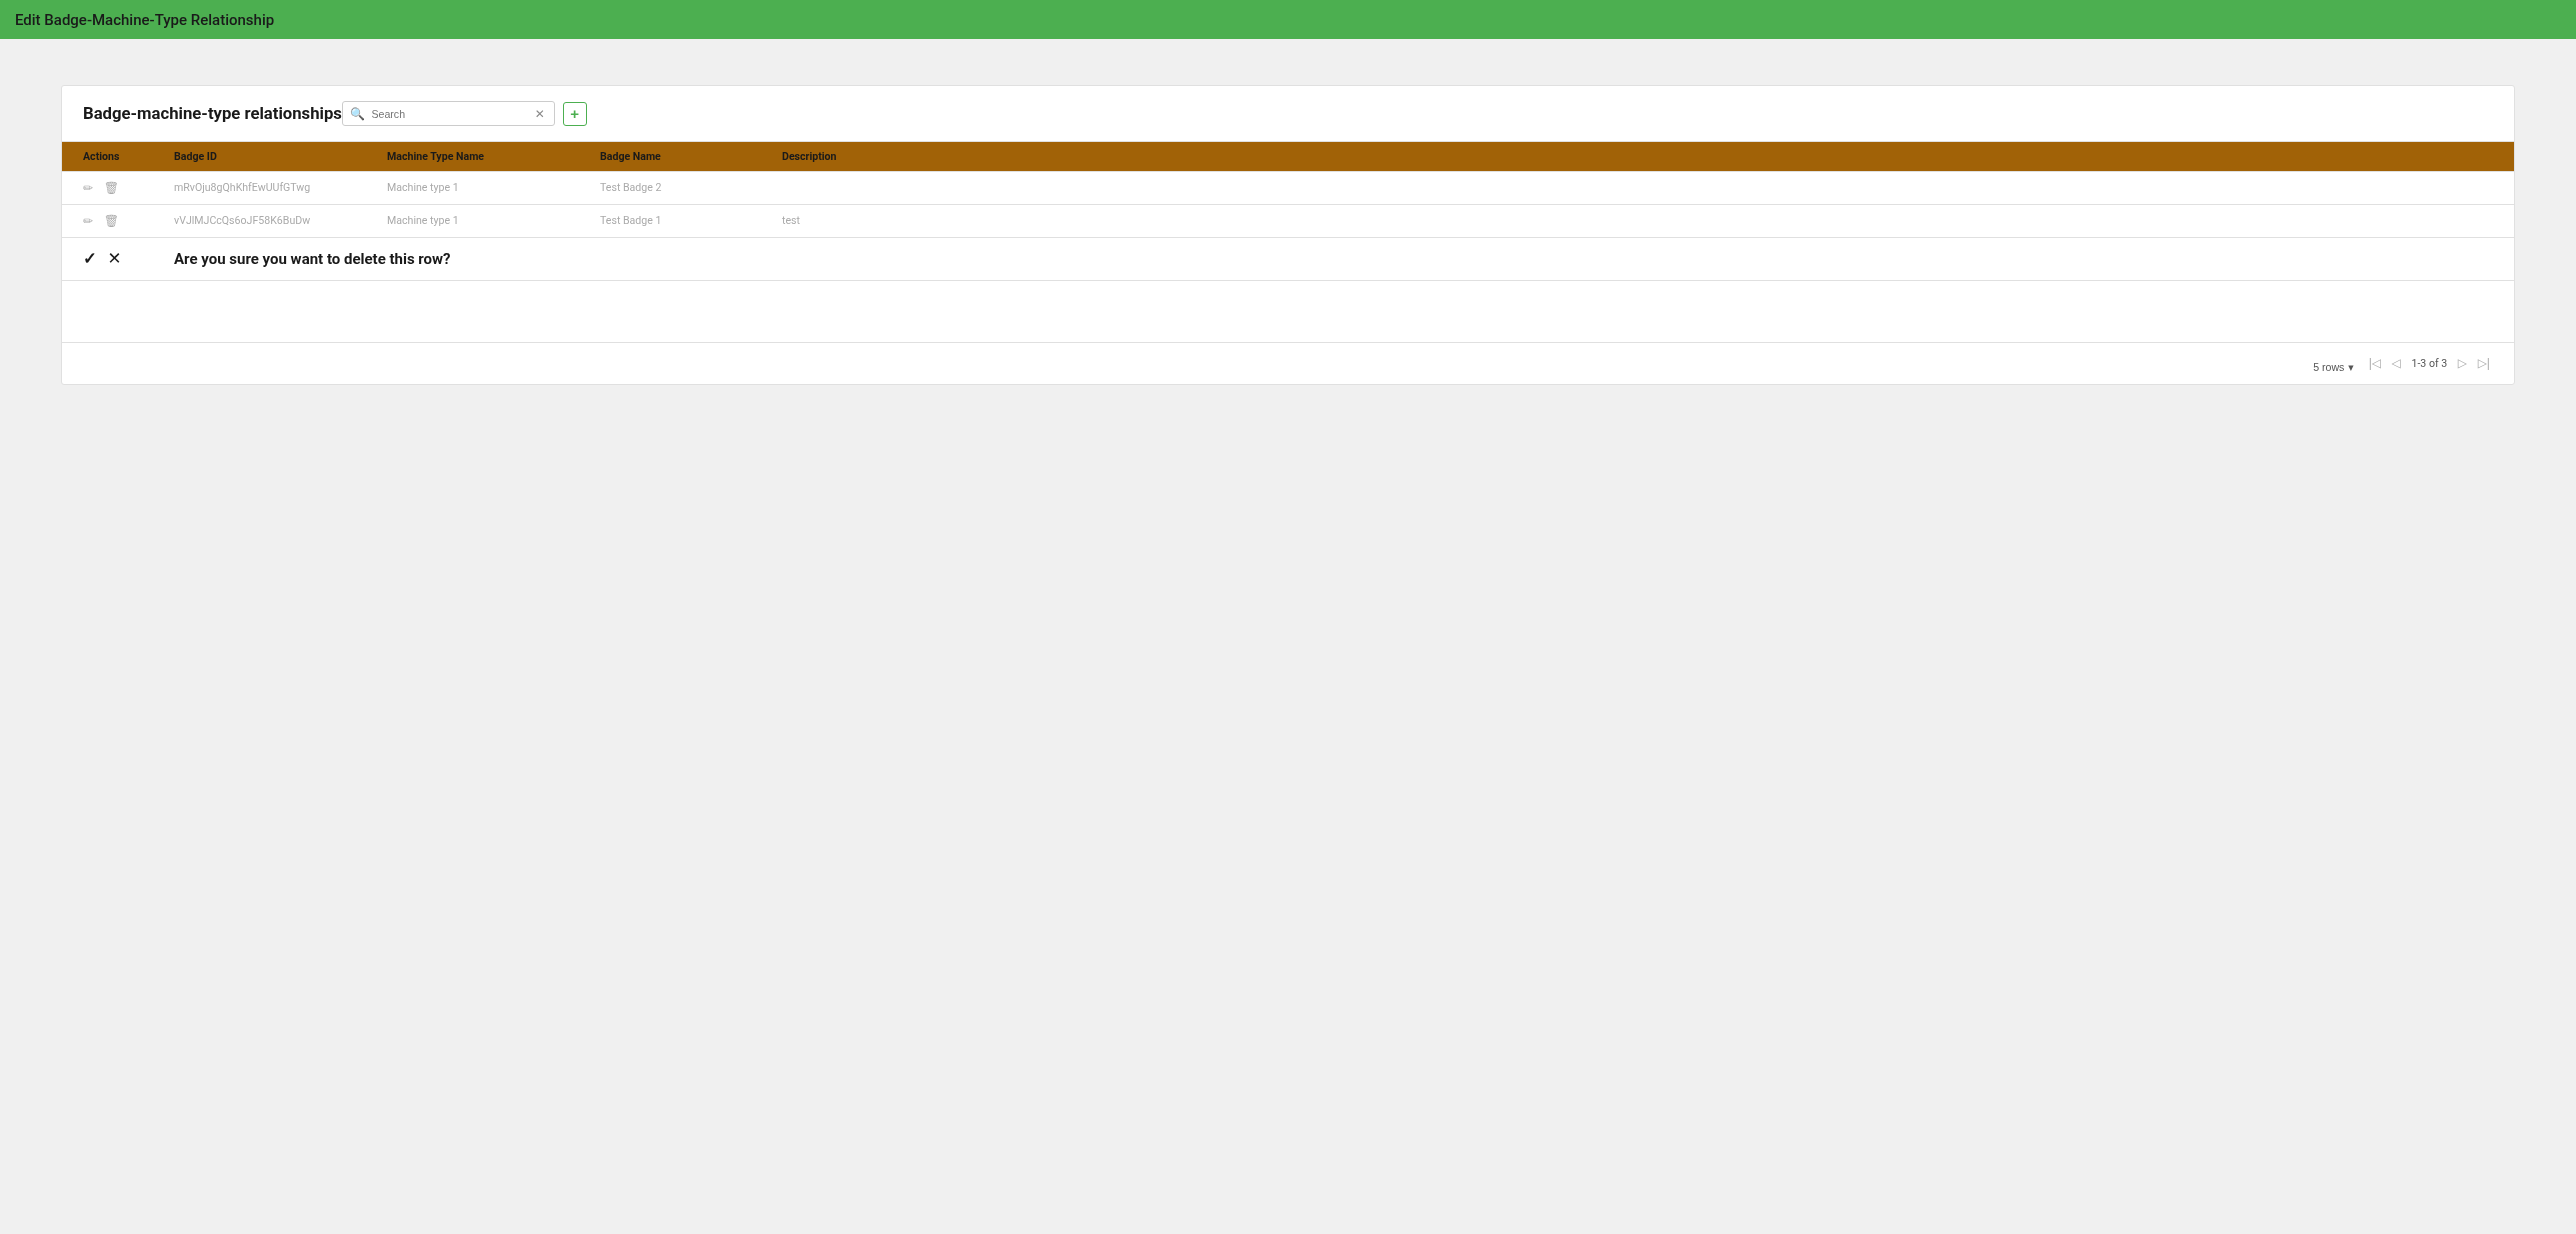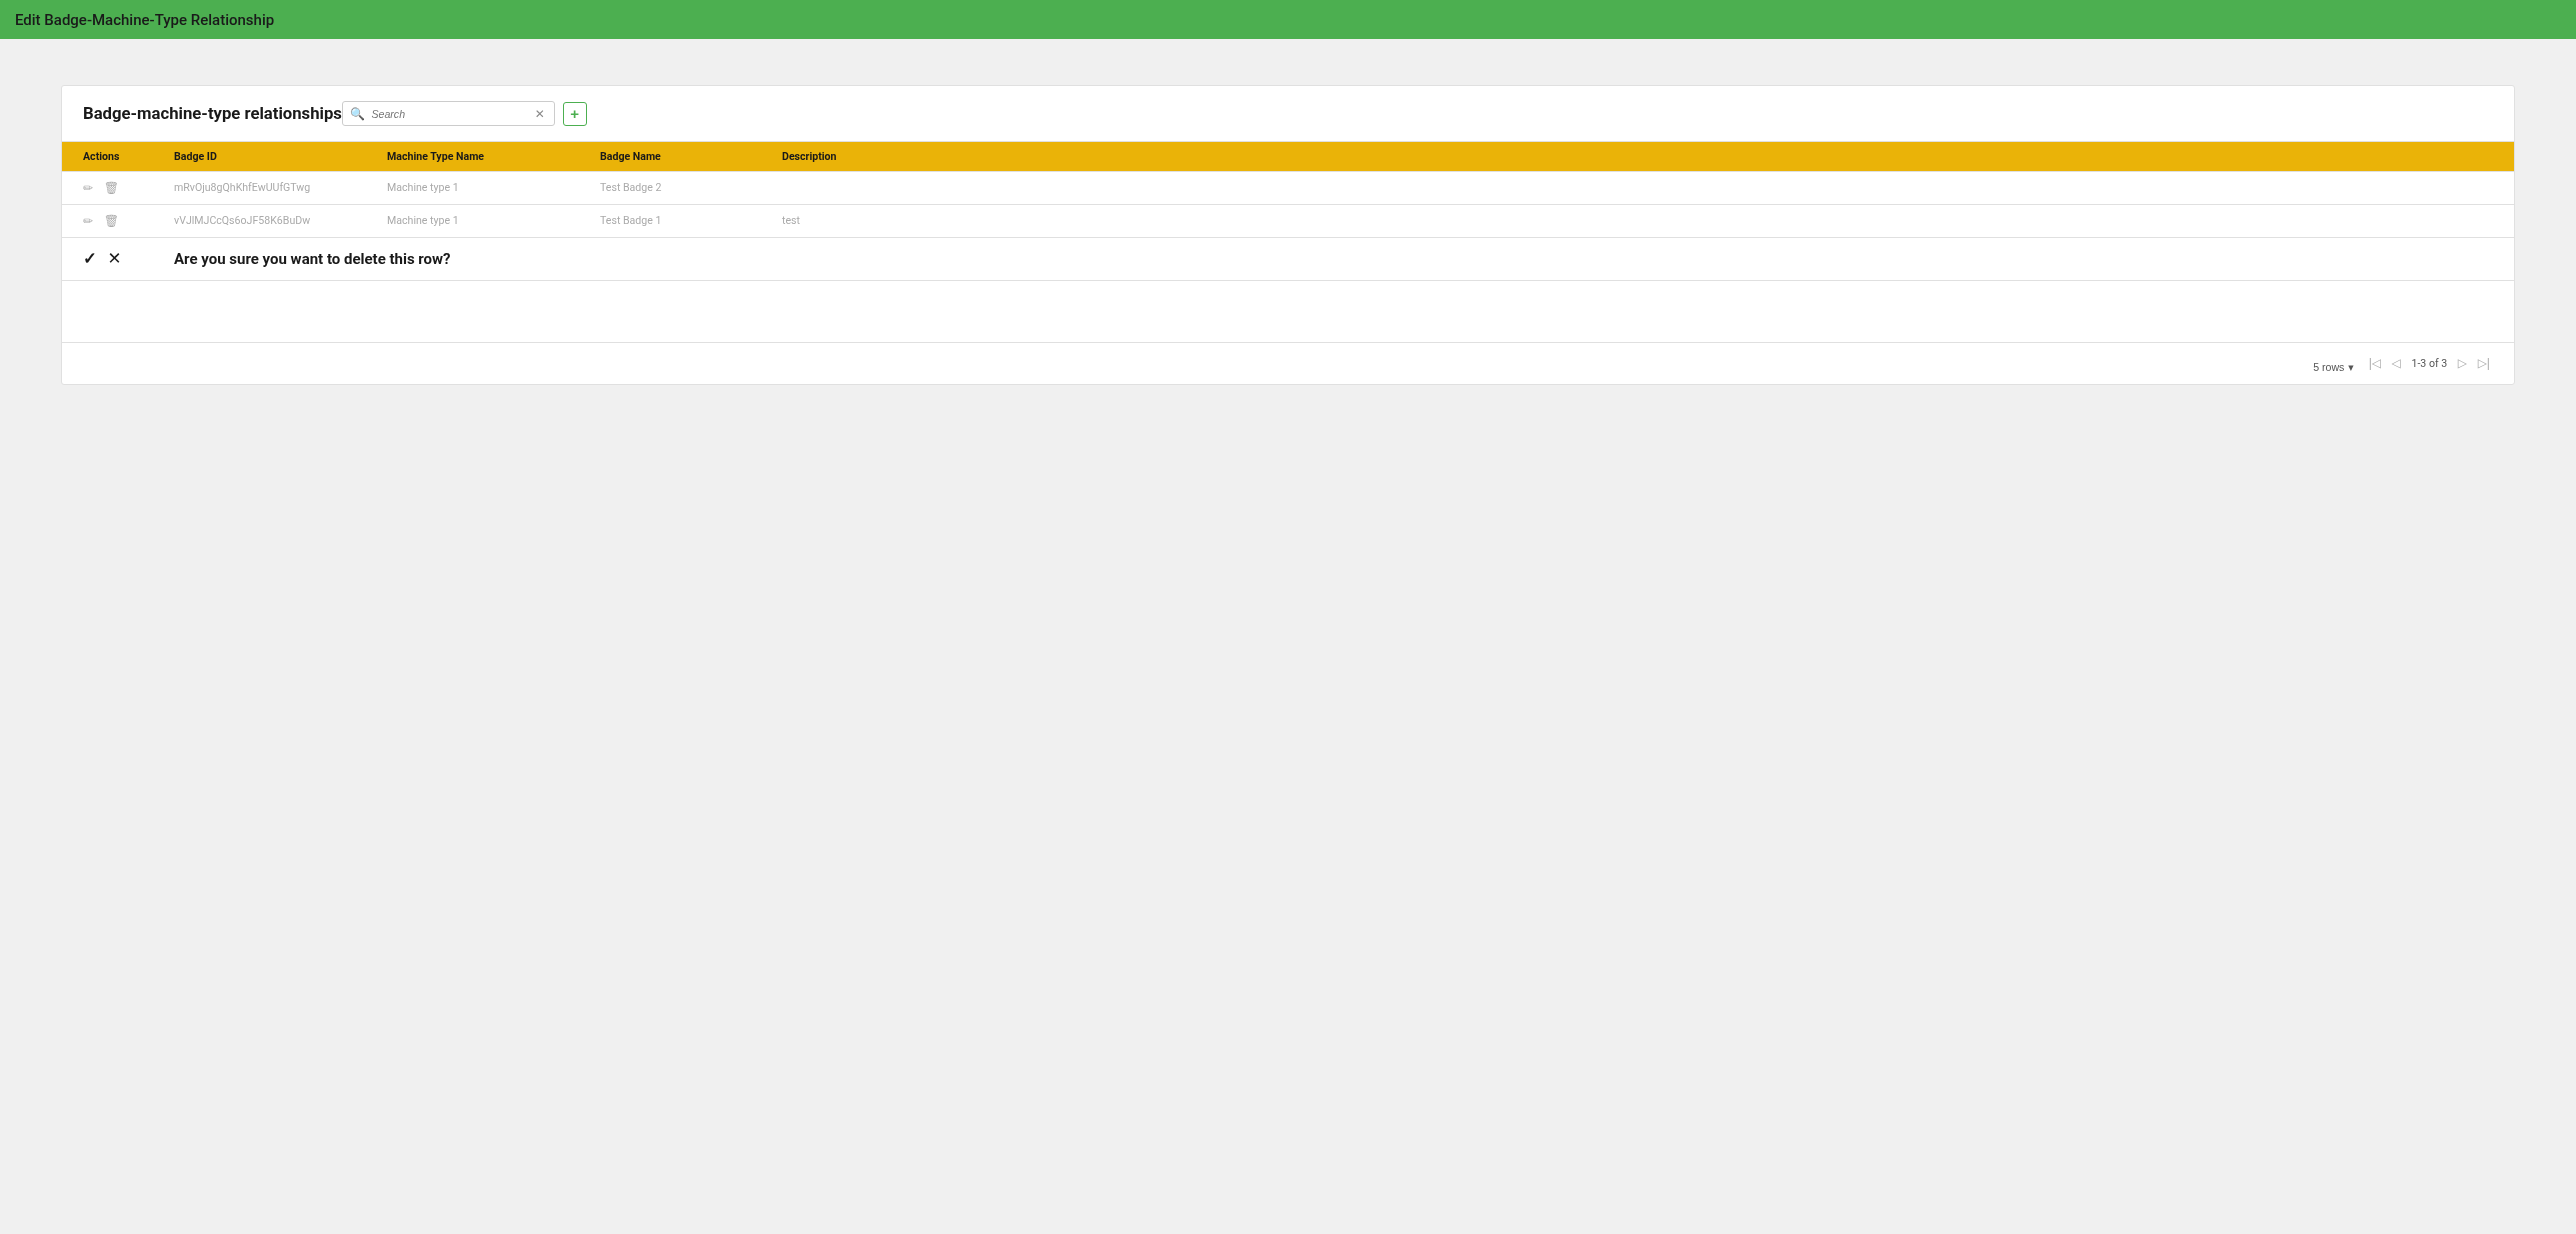--- a/index.html
+++ b/index.html
@@ -69,21 +69,20 @@
       font-size: 12px;
     }
 
     .search-input {
       border: none;
       outline: none;
       font-size: 10.6px;
       color: #333;
       flex: 1;
       background: transparent;
-      font-style: italic;
     }
 
     .search-clear-btn {
       background: none;
       border: none;
       cursor: pointer;
       color: #888;
       font-size: 12px;
       padding: 0 1.5px;
     }
@@ -106,21 +105,21 @@
     .table-container {
       width: 100%;
     }
 
     .table-header {
       display: grid;
       grid-template-columns: 91px 213px 213px 182px 1fr;
       border-top: 0.8px solid #e0e0e0;
       border-bottom: 0.8px solid #e0e0e0;
       padding: 7.6px 21px;
-      background: #eab308;
+      background: #a16207;
     }
 
     .table-header-cell {
       font-size: 10.6px;
       font-weight: 700;
       color: #1a1a1a;
     }
 
     .table-row {
       display: grid;

